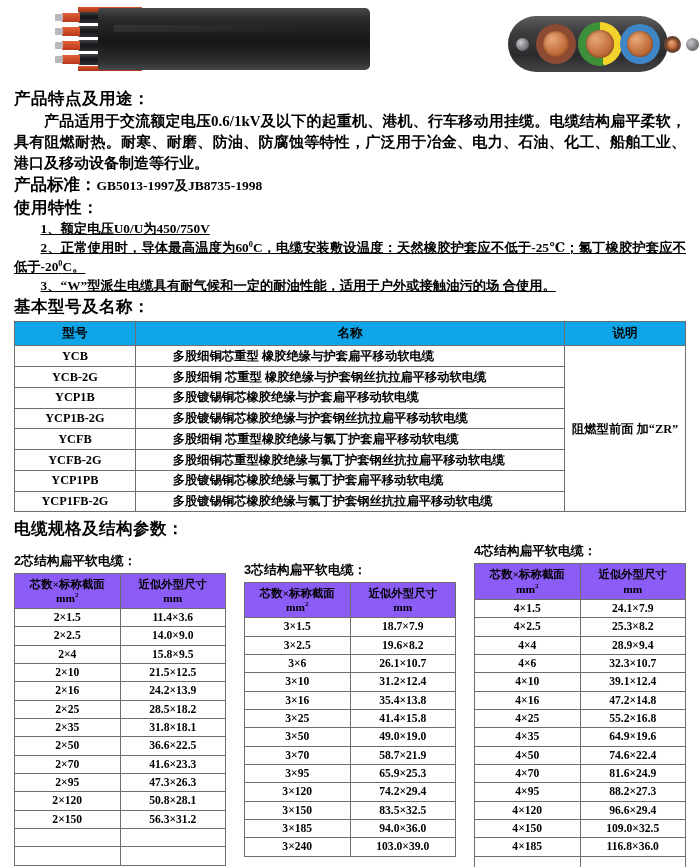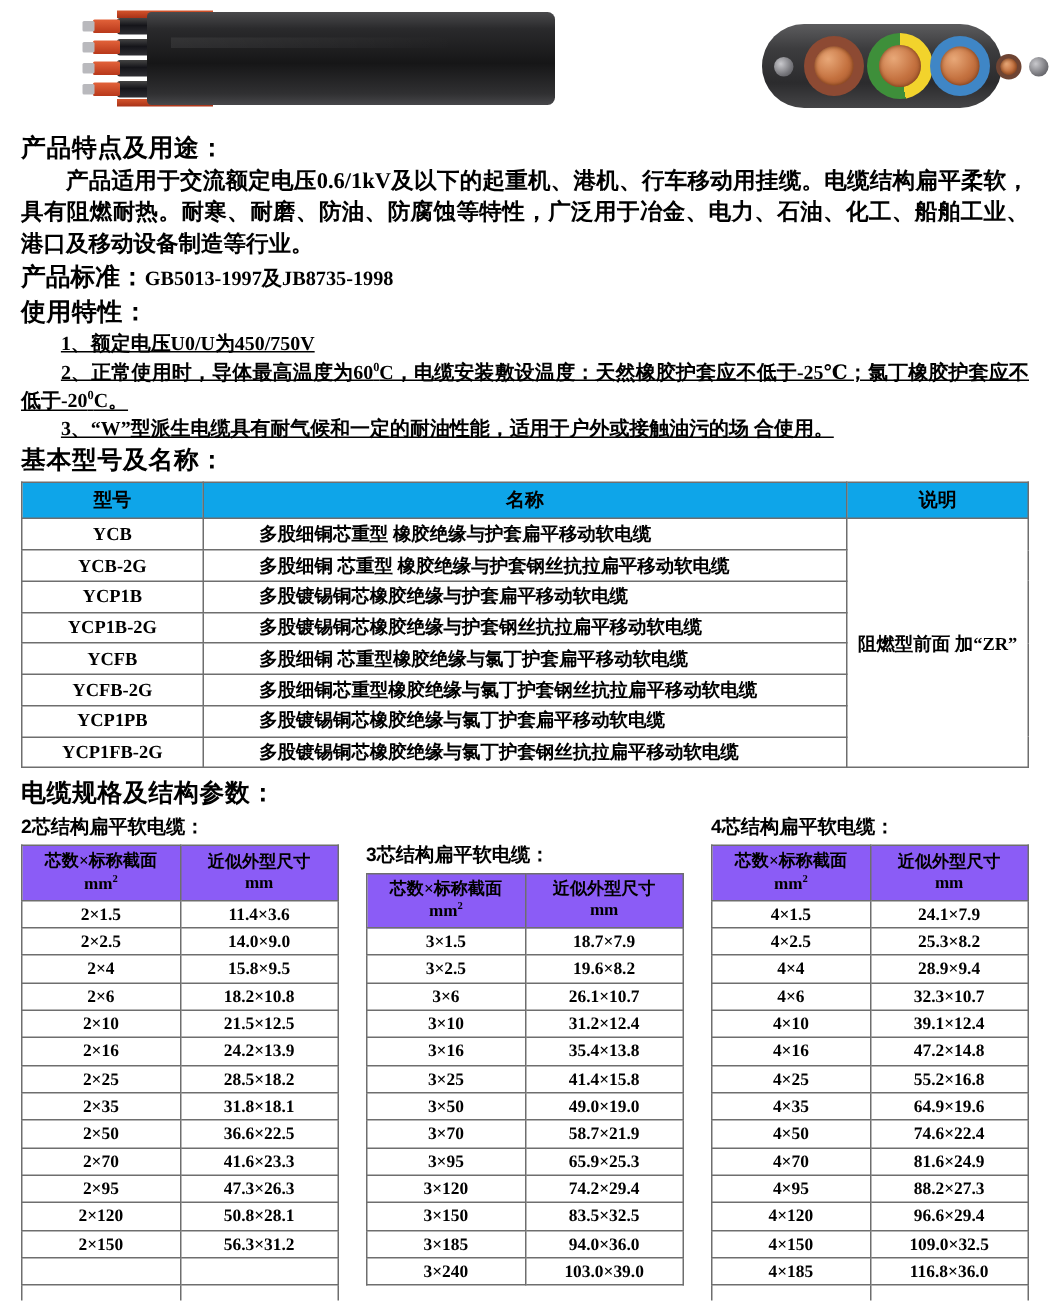--- a/index.html
+++ b/index.html
@@ -308,24 +308,20 @@
             </tr>
             <tr>
               <td>2×2.5</td>
               <td>14.0×9.0</td>
             </tr>
             <tr>
               <td>2×4</td>
               <td>15.8×9.5</td>
             </tr>
             <tr>
-              <td>2×6</td>
-              <td>18.2×10.8</td>
-            </tr>
-            <tr>
               <td>2×10</td>
               <td>21.5×12.5</td>
             </tr>
             <tr>
               <td>2×16</td>
               <td>24.2×13.9</td>
             </tr>
             <tr>
               <td>2×25</td>
               <td>28.5×18.2</td>

